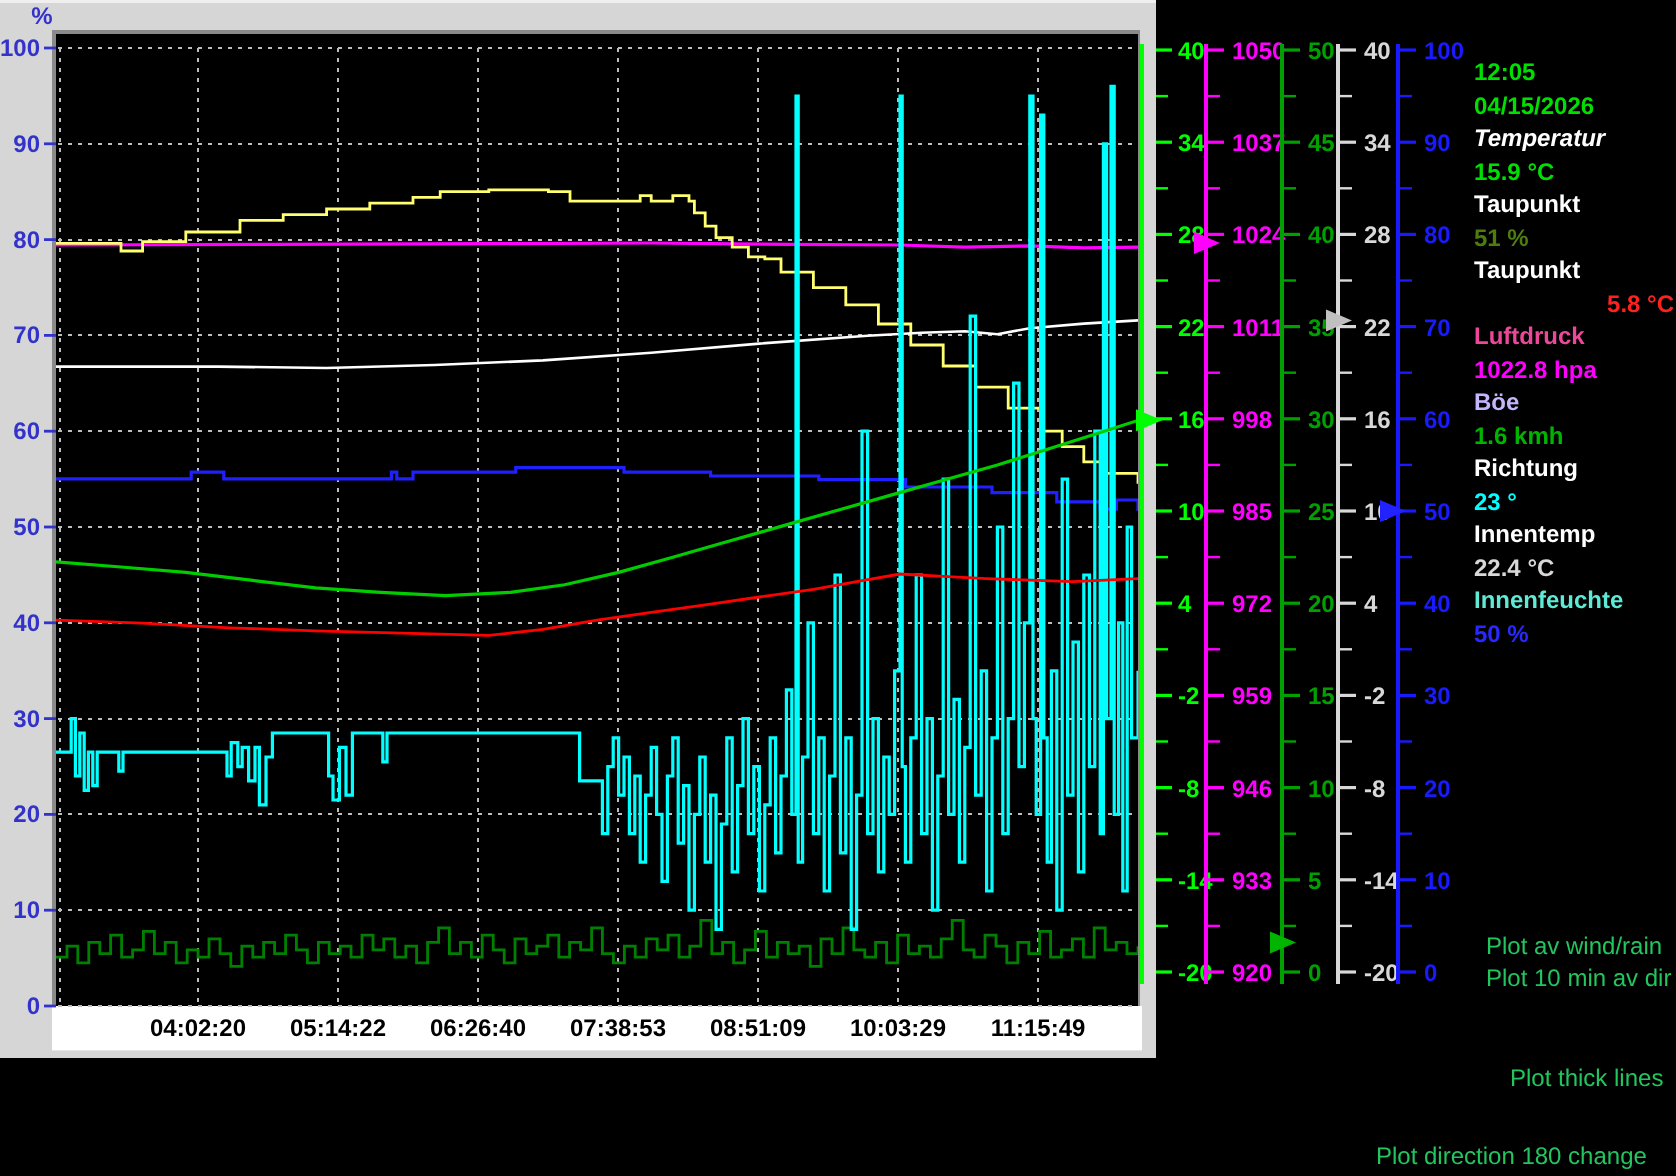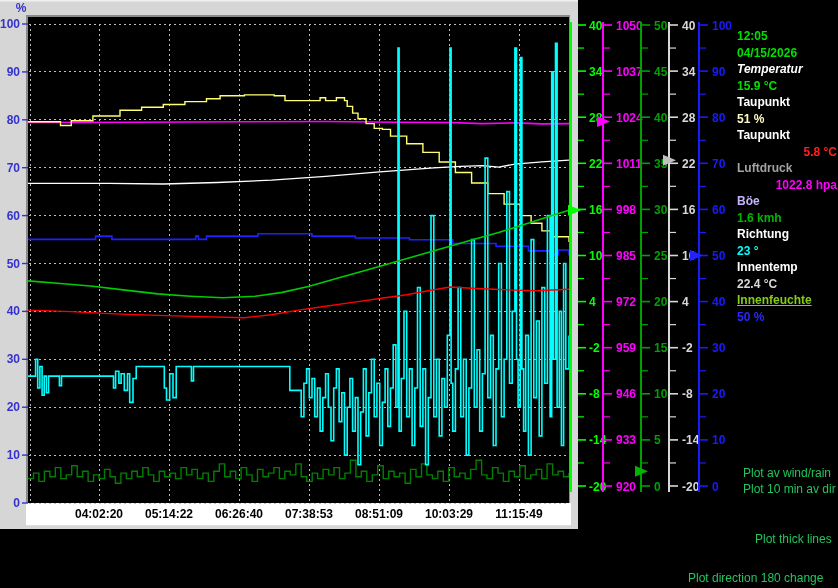--- a/index.html
+++ b/index.html
@@ -278,32 +278,32 @@
       </g>
     </svg>
 
   <div id="readings">
     <div style="color:#00e000">12:05</div>
     <div style="color:#00e000">04/15/2026</div>
     <div id="readings-rows">
         <div style="color: rgb(255, 255, 255); font-style: italic;">Temperatur</div>
         <div style="color: rgb(0, 224, 0);">15.9 °C</div>
         <div style="color: rgb(255, 255, 255);">Taupunkt</div>
-        <div style="color: #fef9c3;">51 %</div>
+        <div style="color: #4d7c0f;">51 %</div>
         <div style="color: rgb(255, 255, 255);">Taupunkt</div>
         <div style="color: rgb(255, 32, 32); text-align: right;">5.8 °C</div>
-        <div style="color: #a3a3a3;">Luftdruck</div>
-        <div style="color: rgb(255, 0, 255); text-align: right;">1022.8 hpa</div>
+        <div style="color: #ec4899;">Luftdruck</div>
+        <div style="color: rgb(255, 0, 255);">1022.8 hpa</div>
         <div style="color: #c4b5fd;">Böe</div>
         <div style="color: rgb(0, 180, 0);">1.6 kmh</div>
         <div style="color: rgb(255, 255, 255);">Richtung</div>
         <div style="color: rgb(0, 255, 255);">23 °</div>
         <div style="color: rgb(255, 255, 255);">Innentemp</div>
         <div style="color: rgb(216, 216, 216);">22.4 °C</div>
-        <div style="color: #84cc16; text-decoration: underline;">Innenfeuchte</div>
+        <div style="color: #5eead4;">Innenfeuchte</div>
         <div style="color: rgb(40, 40, 255);">50 %</div>
       </div>
   </div>
 
   <div class="footnote" id="fn1">Plot av wind/rain</div>
   <div class="footnote" id="fn2">Plot 10 min av dir</div>
   <div class="footnote" id="fn3">Plot thick lines</div>
   <div class="footnote" id="fn4">Plot direction 180 change</div>
 </div>
 

